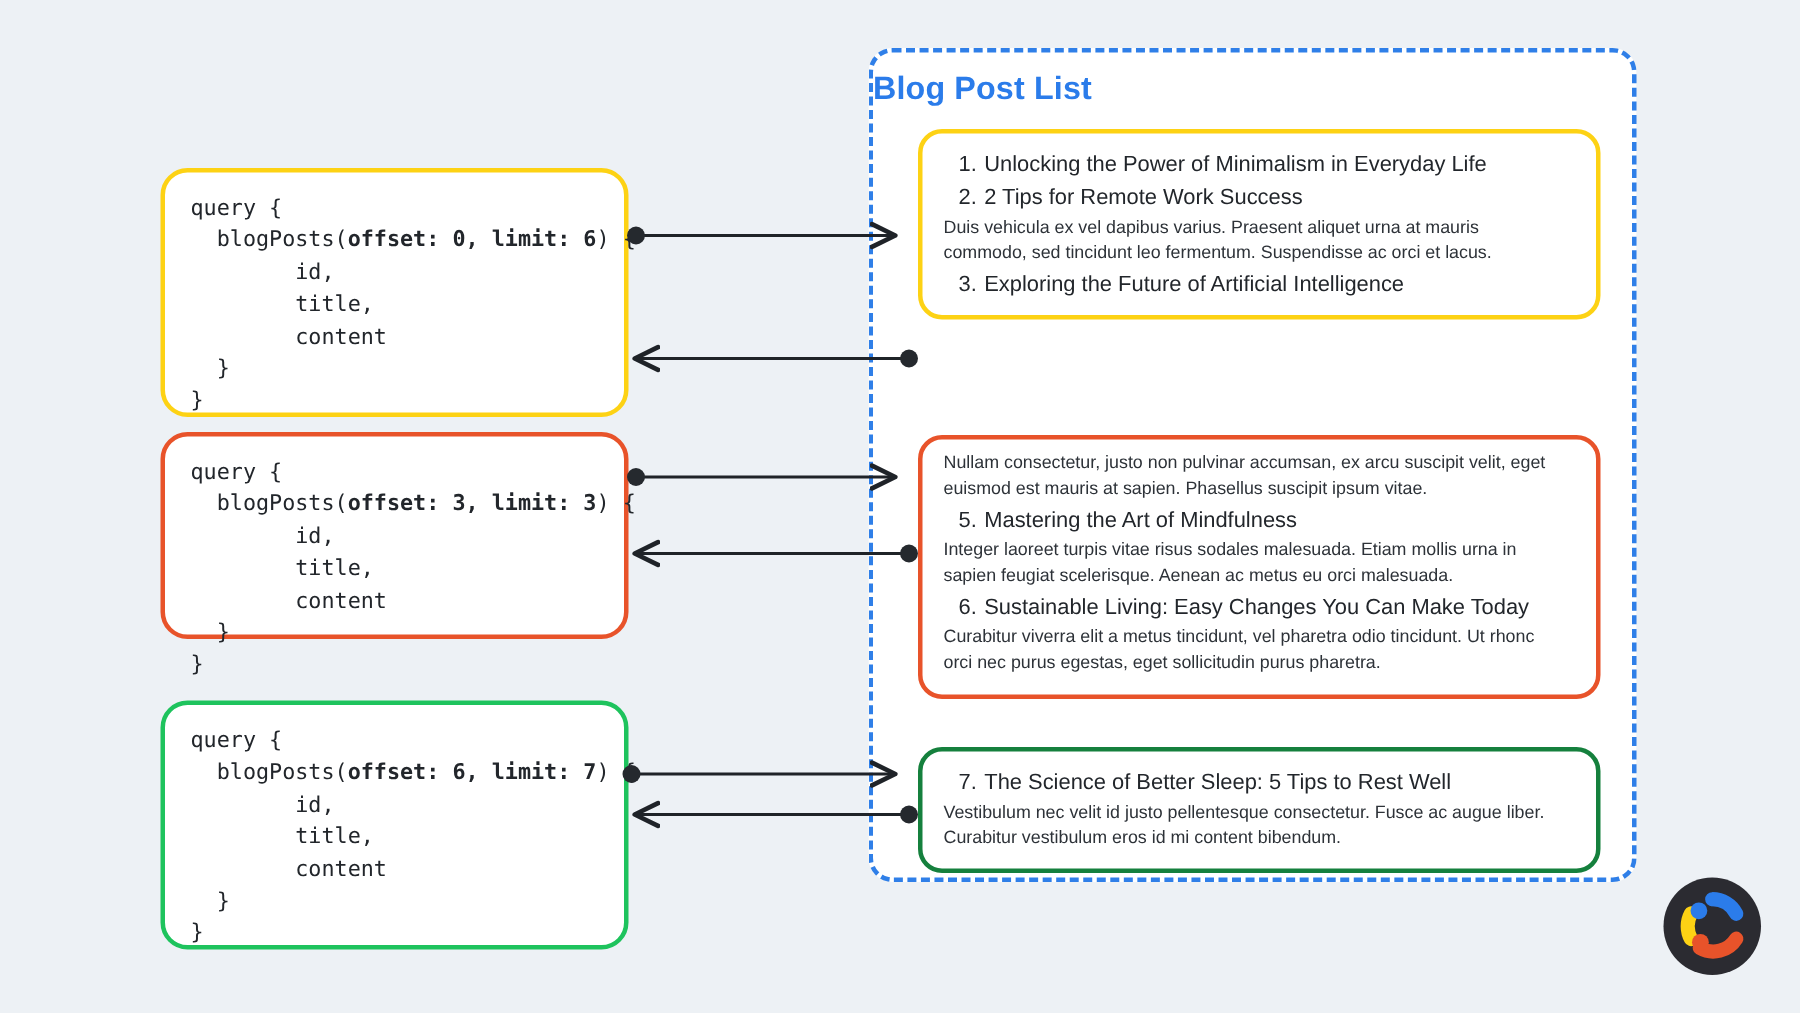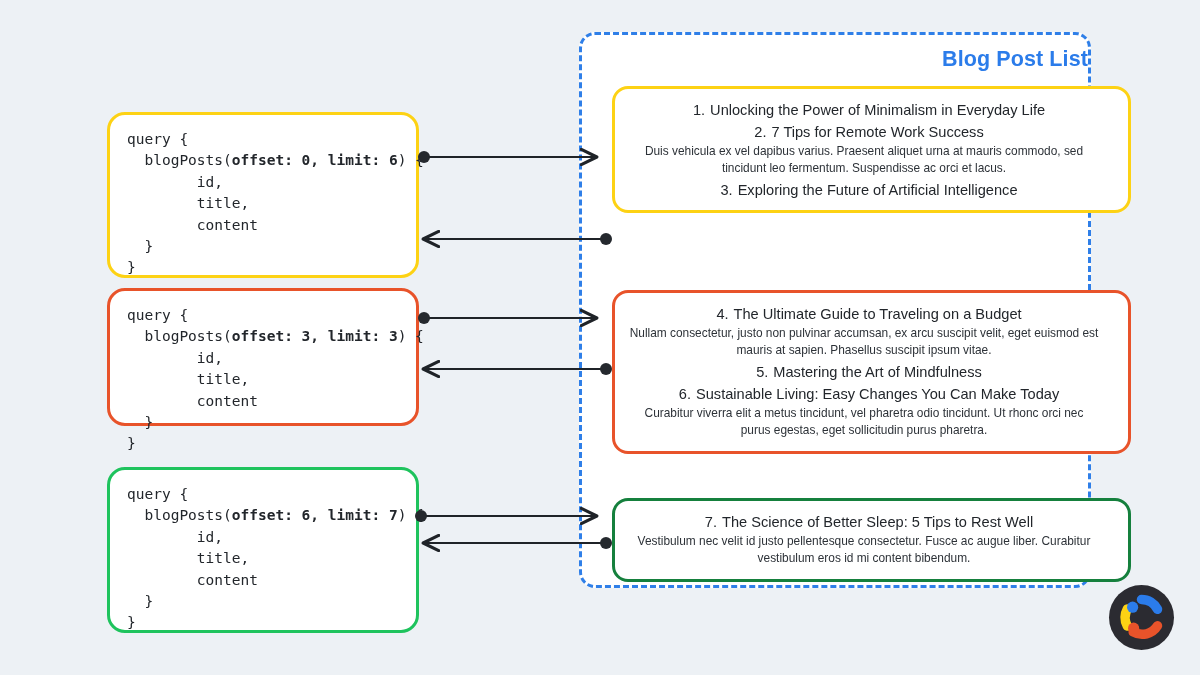--- a/index.html
+++ b/index.html
@@ -41,37 +41,36 @@
     left: 579px;
     top: 32px;
     width: 512px;
     height: 556px;
     background: #ffffff;
     border: 3px dashed #2f7fe8;
     border-radius: 16px;
     box-sizing: border-box;
   }
   .blog-title {
-    text-align: right;
+    text-align: left;
     color: #2b7cea;
     font-size: 21.5px;
     font-weight: bold;
     margin-top: 12px;
     letter-spacing: .1px;
   }
 
   .post-group {
     position: absolute;
     left: 30px;
-    width: 519px;
+    width: 455px;
     background: #ffffff;
     border-radius: 16px;
     box-sizing: border-box;
     padding: 7px 29px 9px 14px;
-    text-align: center;
   }
   .post-group.g1 { top: 51px;  border: 3px solid #fdd214; }
   .post-group.g2 { top: 255px; border: 3px solid #e8532a; }
   .post-group.g3 { top: 463px; border: 3px solid #15803d; }
 
   .post-title {
     font-size: 14.6px;
     color: #22262b;
     margin: 6px 0 3px 10px;
     white-space: nowrap;
@@ -123,29 +122,29 @@
 <span>        title,</span>
 <span>        content</span>
 <span>  }</span>
 <span>}</span></div>
 
 <div class="blog-panel">
   <div class="blog-title">Blog Post List</div>
 
   <div class="post-group g1">
     <div class="post-title"><span class="num">1.</span><span>Unlocking the Power of Minimalism in Everyday Life</span></div>
-    <div class="post-title"><span class="num">2.</span><span>7 Tips for Remote Work Success</span></div>
+    <div class="post-title"><span class="num">2.</span><span>2 Tips for Remote Work Success</span></div>
     <div class="post-body">Duis vehicula ex vel dapibus varius. Praesent aliquet urna at mauris commodo, sed tincidunt leo fermentum. Suspendisse ac orci et lacus.</div>
     <div class="post-title"><span class="num">3.</span><span>Exploring the Future of Artificial Intelligence</span></div>
   </div>
 
   <div class="post-group g2">
-    <div class="post-title"><span class="num">4.</span><span>The Ultimate Guide to Traveling on a Budget</span></div>
     <div class="post-body">Nullam consectetur, justo non pulvinar accumsan, ex arcu suscipit velit, eget euismod est mauris at sapien. Phasellus suscipit ipsum vitae.</div>
     <div class="post-title"><span class="num">5.</span><span>Mastering the Art of Mindfulness</span></div>
+    <div class="post-body">Integer laoreet turpis vitae risus sodales malesuada. Etiam mollis urna in sapien feugiat scelerisque. Aenean ac metus eu orci malesuada.</div>
     <div class="post-title"><span class="num">6.</span><span>Sustainable Living: Easy Changes You Can Make Today</span></div>
     <div class="post-body">Curabitur viverra elit a metus tincidunt, vel pharetra odio tincidunt. Ut rhonc orci nec purus egestas, eget sollicitudin purus pharetra.</div>
   </div>
 
   <div class="post-group g3">
     <div class="post-title"><span class="num">7.</span><span>The Science of Better Sleep: 5 Tips to Rest Well</span></div>
     <div class="post-body">Vestibulum nec velit id justo pellentesque consectetur. Fusce ac augue liber. Curabitur vestibulum eros id mi content bibendum.</div>
   </div>
 </div>
 

